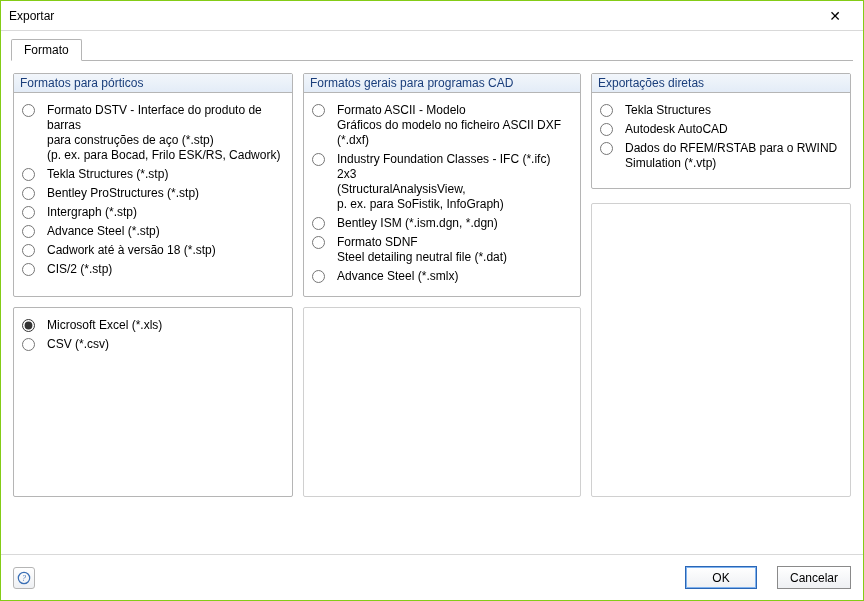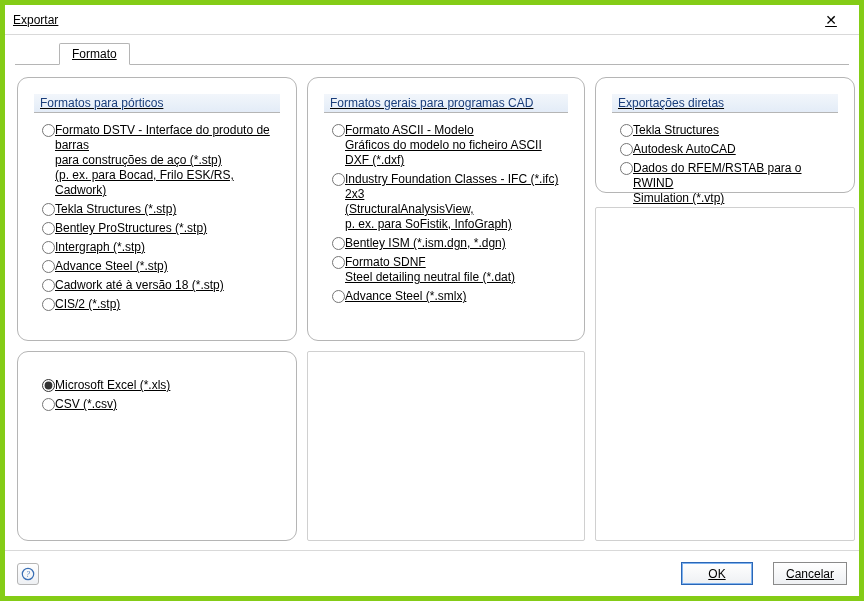--- a/index.html
+++ b/index.html
@@ -8,26 +8,25 @@
     font-family: "Segoe UI", Tahoma, sans-serif;
     font-size: 12px;
     background: #fff;
     color: #000;
   }
   .window {
     width: 864px;
     height: 601px;
     margin: 0;
     background: #fff;
-    border: 5px solid #84cc16;
+    border: 1px solid #84cc16;
     box-shadow: 0 4px 16px rgba(0,0,0,.25);
     display: flex;
     flex-direction: column;
     position: relative;
-    text-decoration: underline;
   }
   .titlebar {
     height: 30px;
     display: flex;
     align-items: center;
     padding: 0 8px;
     border-bottom: 1px solid #d9d9d9;
   }
   .titlebar-title { flex: 1; font-size: 12px; }
   .close-btn {
@@ -52,51 +51,50 @@
     border: 1px solid #b5b5b5;
     border-bottom: 1px solid #fff;
     background: #fff;
     padding: 3px 12px;
     font-size: 12px;
     cursor: pointer;
     position: relative;
     z-index:1;
     border-top-left-radius:2px;
     border-top-right-radius:2px;
-    margin-left:44px;
   }
   .content {
     flex: 1;
     padding: 12px 12px 4px 12px;
     display: grid;
     grid-template-columns: 280px 278px 260px;
     grid-template-rows: auto auto;
     gap: 10px;
     align-content: start;
   }
   .group {
     border: 1px solid #b5b5b5;
-    border-radius: 11px;
-    background: #fff;
-    padding: 16px;
+    border-radius: 2px;
+    background: #fff;
+    padding: 0;
   }
   .group-header {
     background: linear-gradient(#f2f6fb, #e3ecf7);
     border-bottom: 1px solid #b5b5b5;
     color: #1a3e7b;
     font-size: 12px;
     padding: 2px 6px;
   }
   .group-body {
     padding: 6px 8px 8px 8px;
   }
   .opt {
     display: flex;
     align-items: flex-start;
-    gap: 0;
+    gap: 12px;
     margin: 4px 0;
     cursor: pointer;
   }
   .opt input[type=radio] {
     margin: 1px 0 0 0;
     width: 13px; height: 13px;
     accent-color: #333;
   }
   .opt .lines { display: flex; flex-direction: column; line-height: 1.25; }
   .sub { padding-left: 0; }

